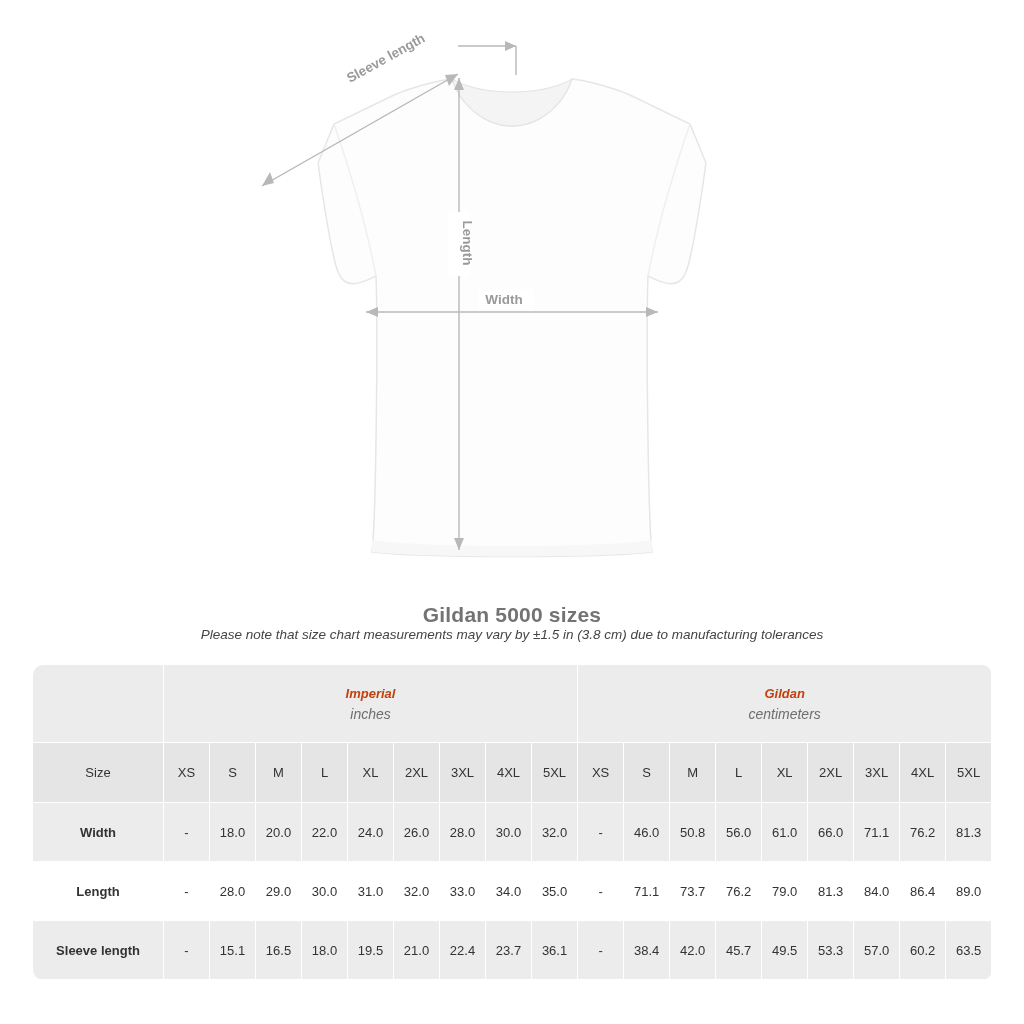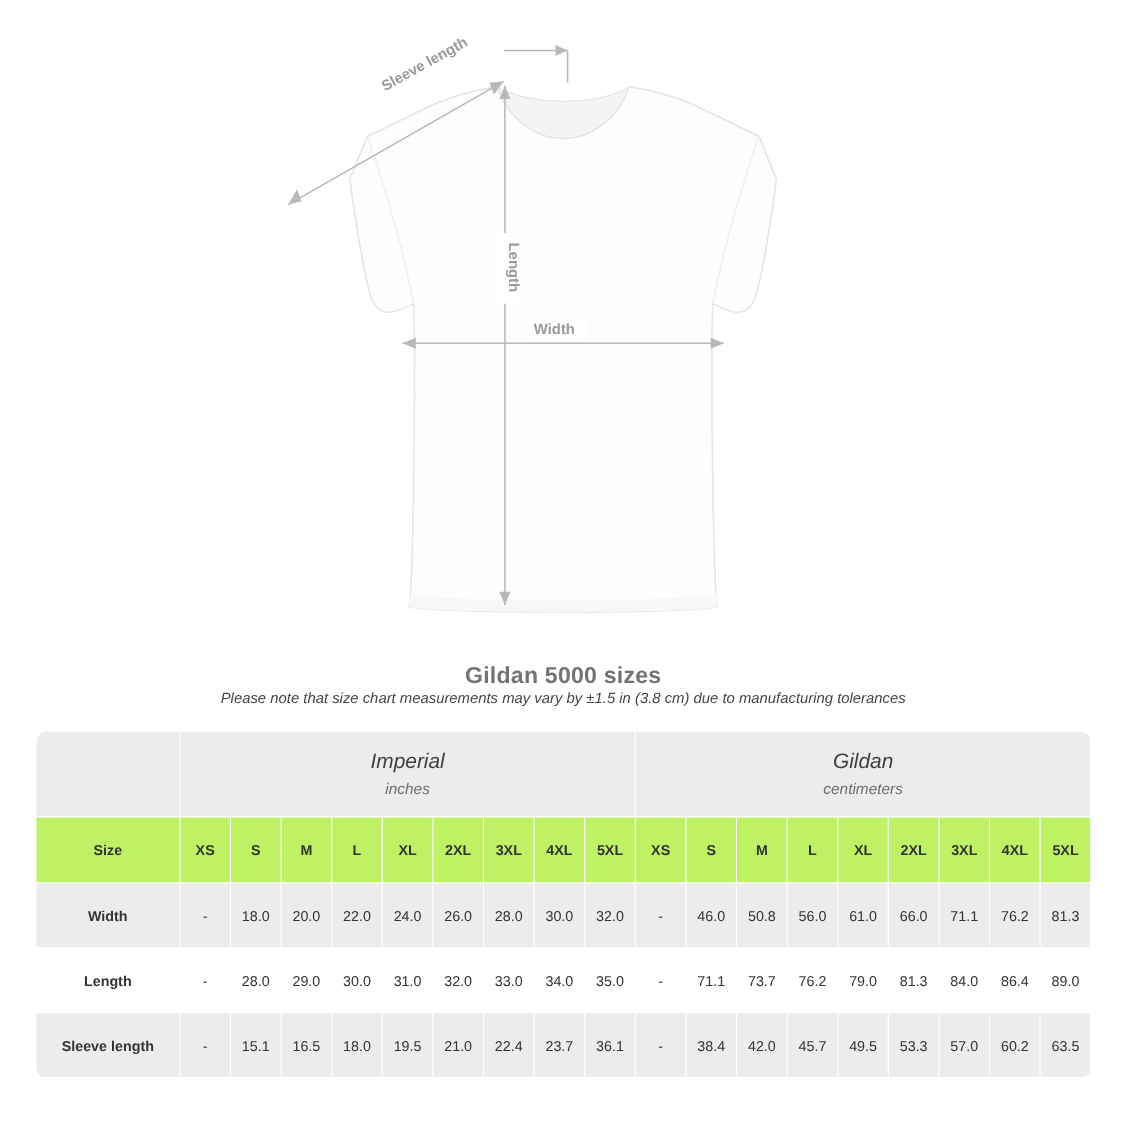--- a/index.html
+++ b/index.html
@@ -57,39 +57,39 @@
     font-size: 13px;
     color: #333333;
     padding: 0;
   }
   .unit-head {
     height: 78px;
     background: #ececec;
     vertical-align: middle;
   }
   .unit-head .unit-name {
-    font-size: 19px;
+    font-size: 13px;
     font-style: italic;
-    font-weight: normal;
-    color: #404040;
+    font-weight: bold;
+    color: #c2410c;
     display: block;
   }
   .unit-head .unit-sub {
     font-size: 14px;
     font-style: italic;
     color: #6d6d6d;
     display: block;
     margin-top: 5px;
   }
   .corner-cell { background: #ececec; }
 
   .size-row td {
     height: 60px;
-    background: #bef264;
-    font-weight: bold;
+    background: #e5e5e5;
+    font-weight: normal;
     font-size: 13px;
     color: #3a3a3a;
     vertical-align: middle;
   }
   .row-label {
     background: #ececec;
     font-weight: bold;
     font-size: 13.5px;
     color: #333333;
     vertical-align: middle;

